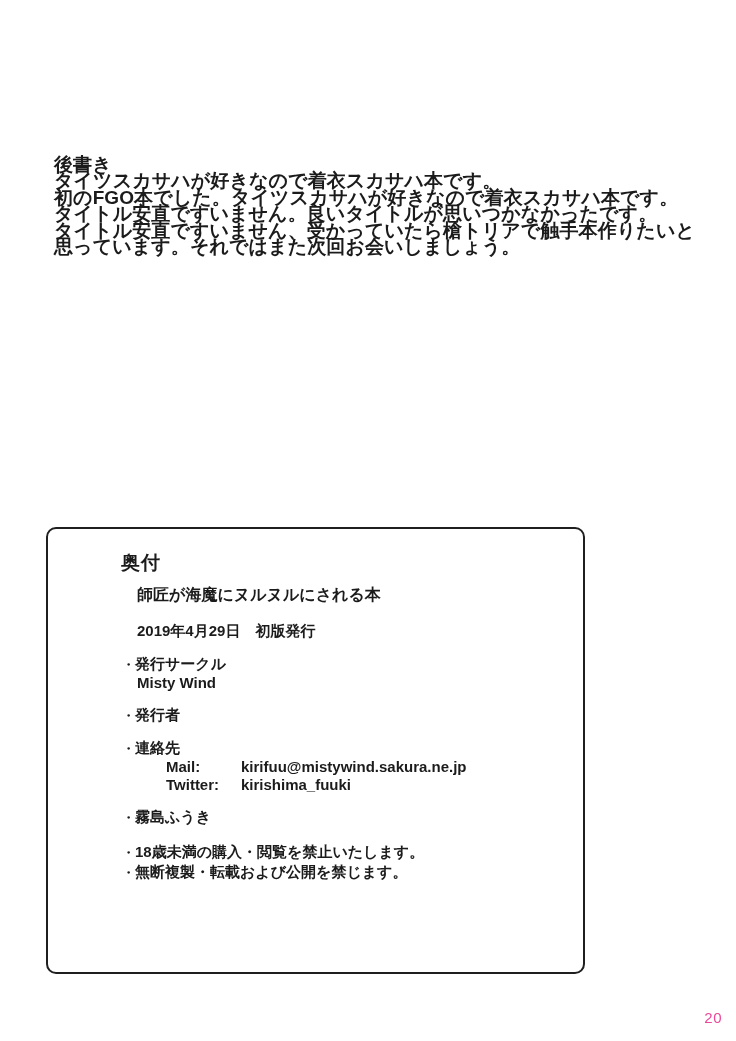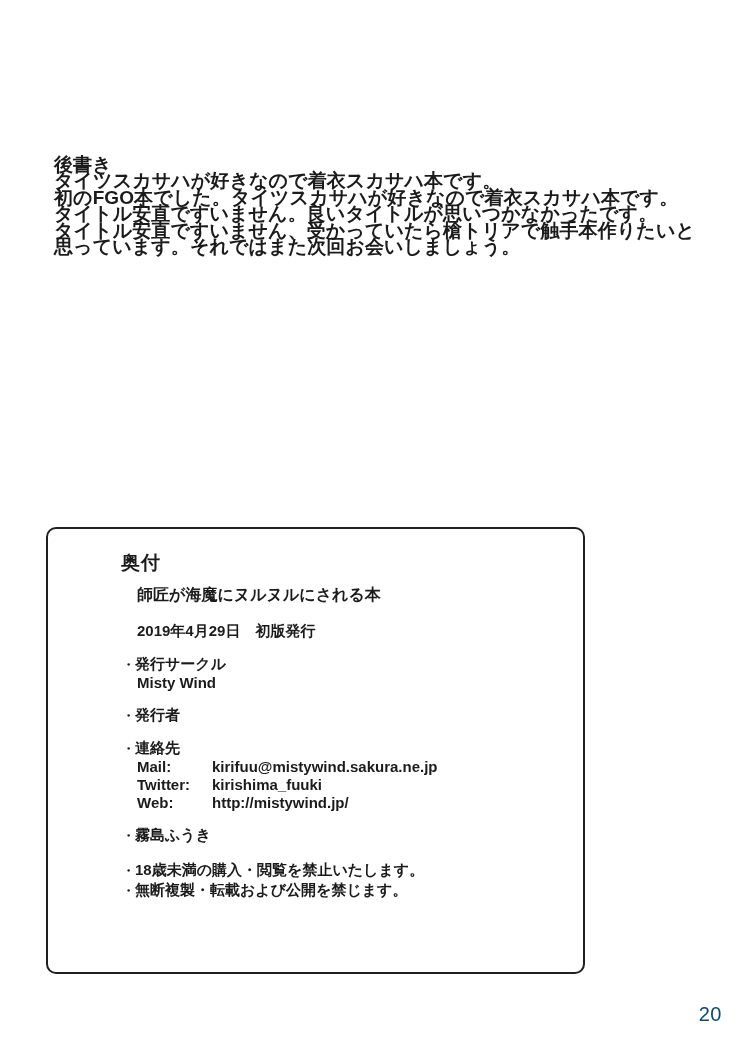--- a/index.html
+++ b/index.html
@@ -56,35 +56,35 @@
   .group {
     margin: 14px 0 0 36px;
     font-size: 15px;
     line-height: 18px;
     font-weight: 600;
   }
   .group-label-row { display: flex; align-items: baseline; }
   .bullet { width: 13px; font-size: 13px; flex: 0 0 13px; }
   .group-value { padding-left: 15px; }
   .contact-row { display: flex; padding-left: 15px; }
-  .contact-label { width: 75px; flex: 0 0 75px; }
+  .contact-label { width: 75px; flex: 0 0 75px; margin-left: 29px; }
   .notices {
     margin: 15px 0 0 36px;
     font-size: 15px;
     line-height: 19px;
     font-weight: 600;
   }
   .notice-row { display: flex; align-items: baseline; }
 
   
   .page-number {
     position: absolute;
     right: 14px; bottom: 15px;
-    font-size: 20px;
-    color: #0c4a6e;
+    font-size: 15px;
+    color: #ec4899;
     letter-spacing: 0.5px;
   }
 </style>
 </head>
 <body>
 
 <div class="afterword">
   <div>後書き</div>
   <div>タイツスカサハが好きなので着衣スカサハ本です。</div>
   <div>初のFGO本でした。タイツスカサハが好きなので着衣スカサハ本です。</div>
@@ -119,24 +119,20 @@
       <span>連絡先</span>
     </div>
     <div class="contact-row">
       <span class="contact-label">Mail:</span>
       <span>kirifuu@mistywind.sakura.ne.jp</span>
     </div>
     <div class="contact-row">
       <span class="contact-label">Twitter:</span>
       <span>kirishima_fuuki</span>
     </div>
-    <div class="contact-row">
-      <span class="contact-label">Web:</span>
-      <span>http://mistywind.jp/</span>
-    </div>
   </div>
 
   <div class="group">
     <div class="group-label-row">
       <span class="bullet">・</span>
       <span>霧島ふうき</span>
     </div>
   </div>
 
   <div class="notices">

